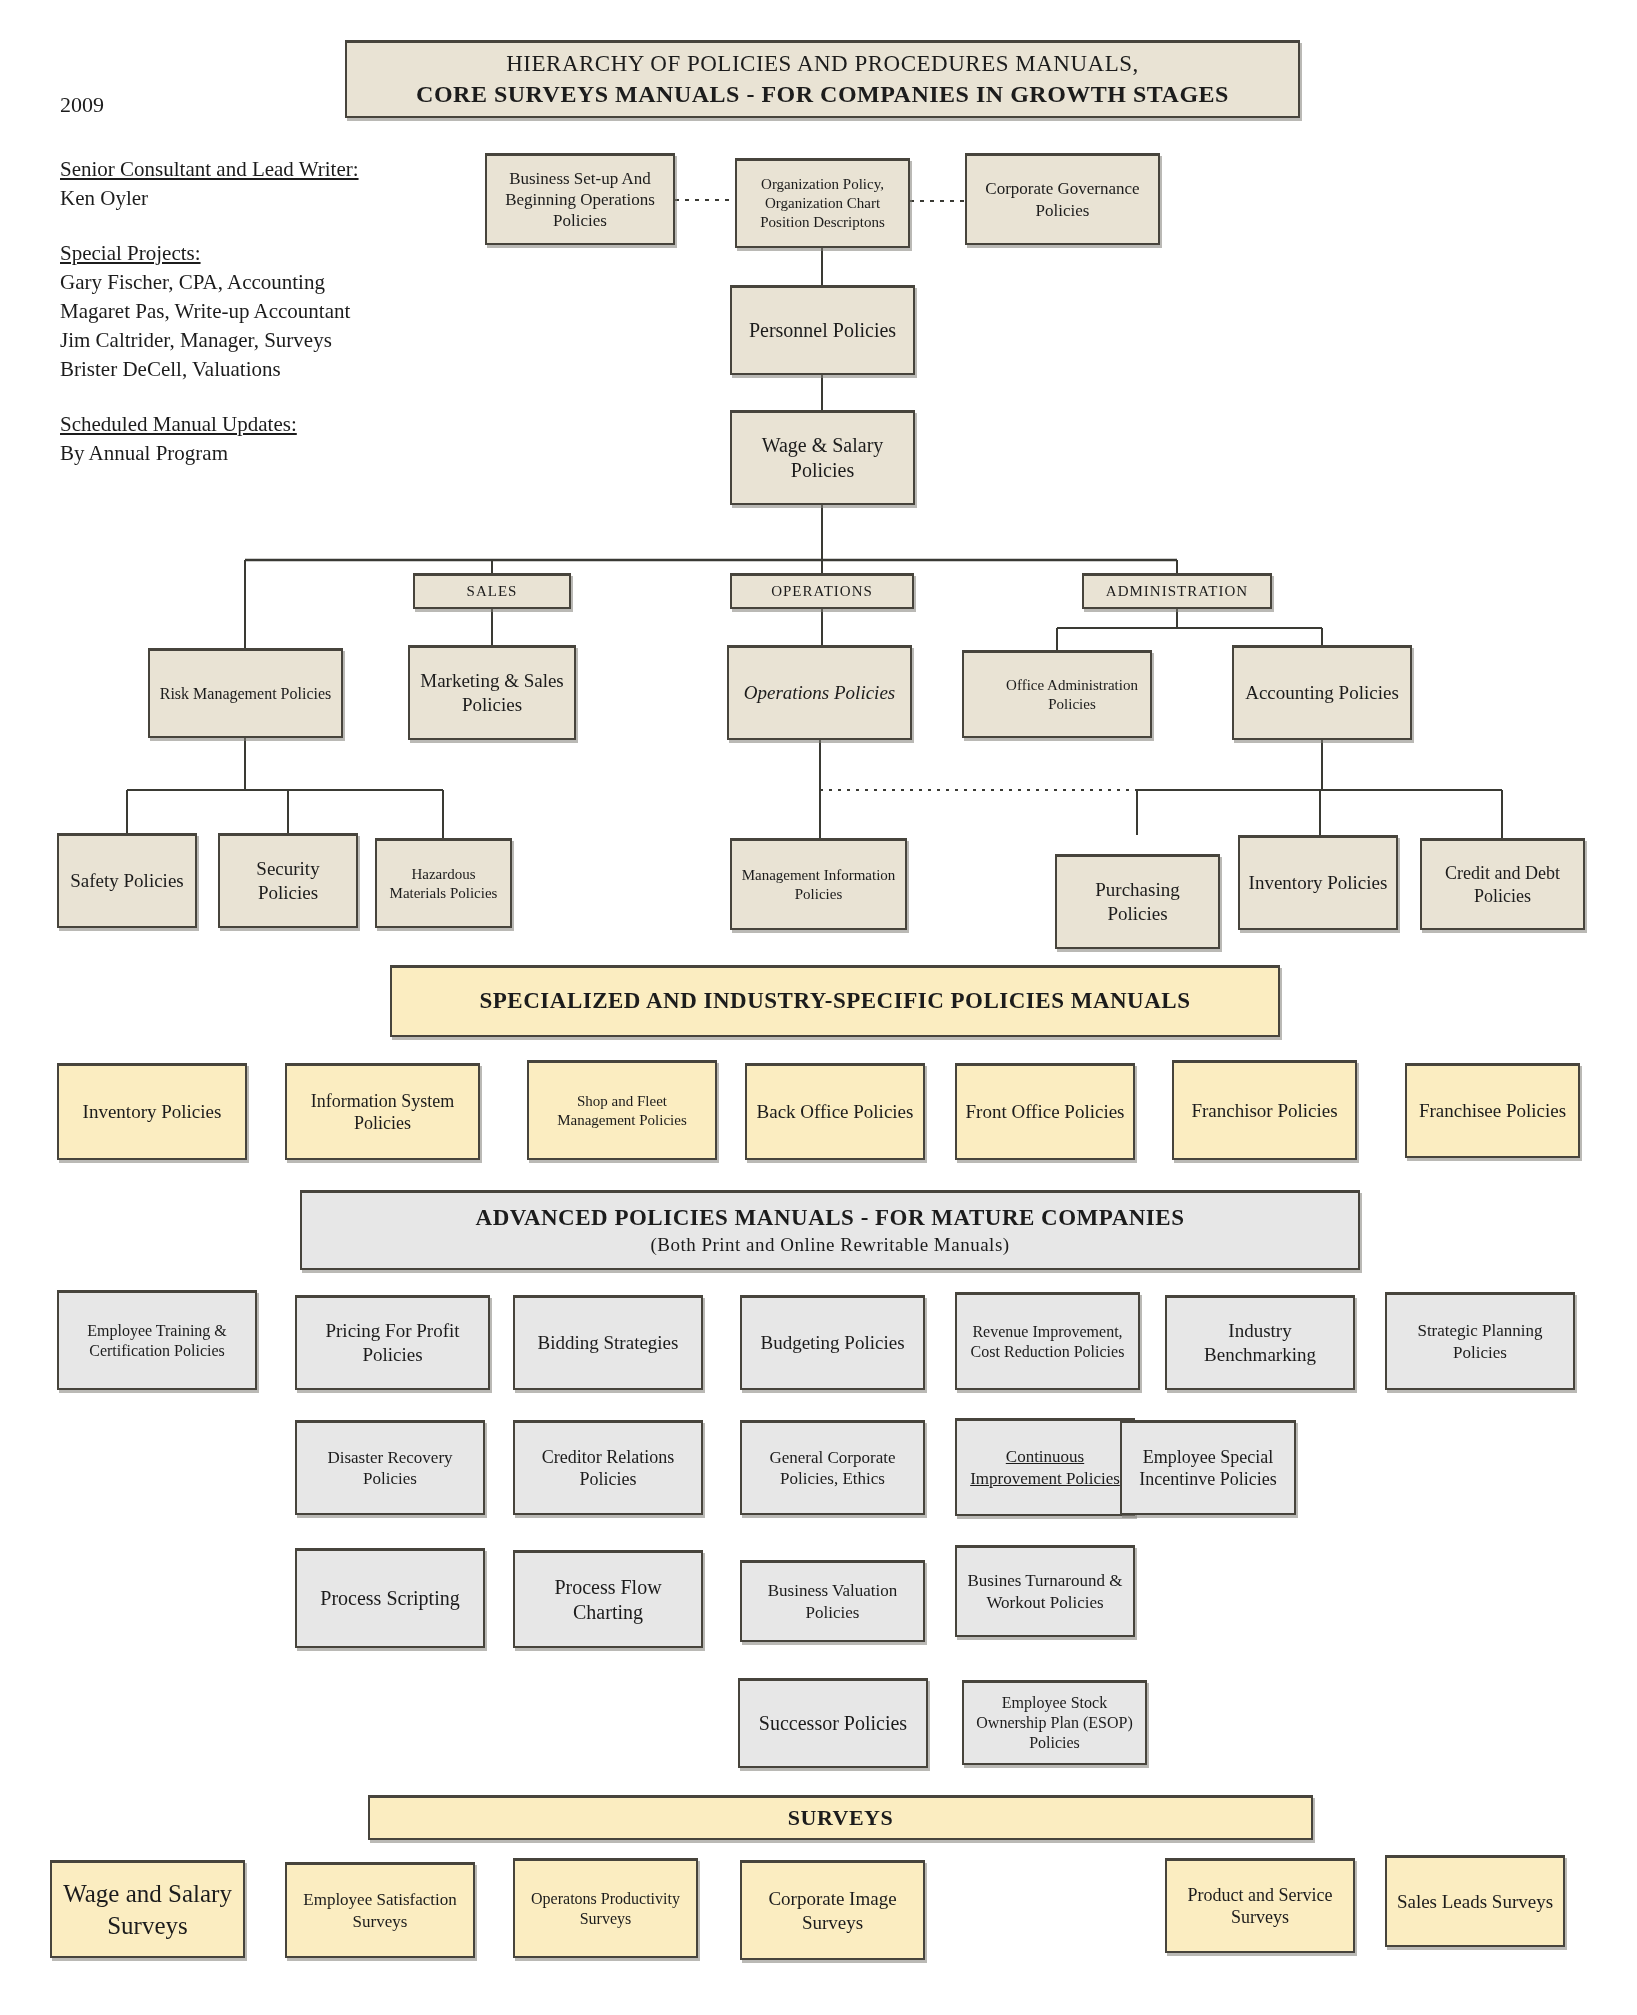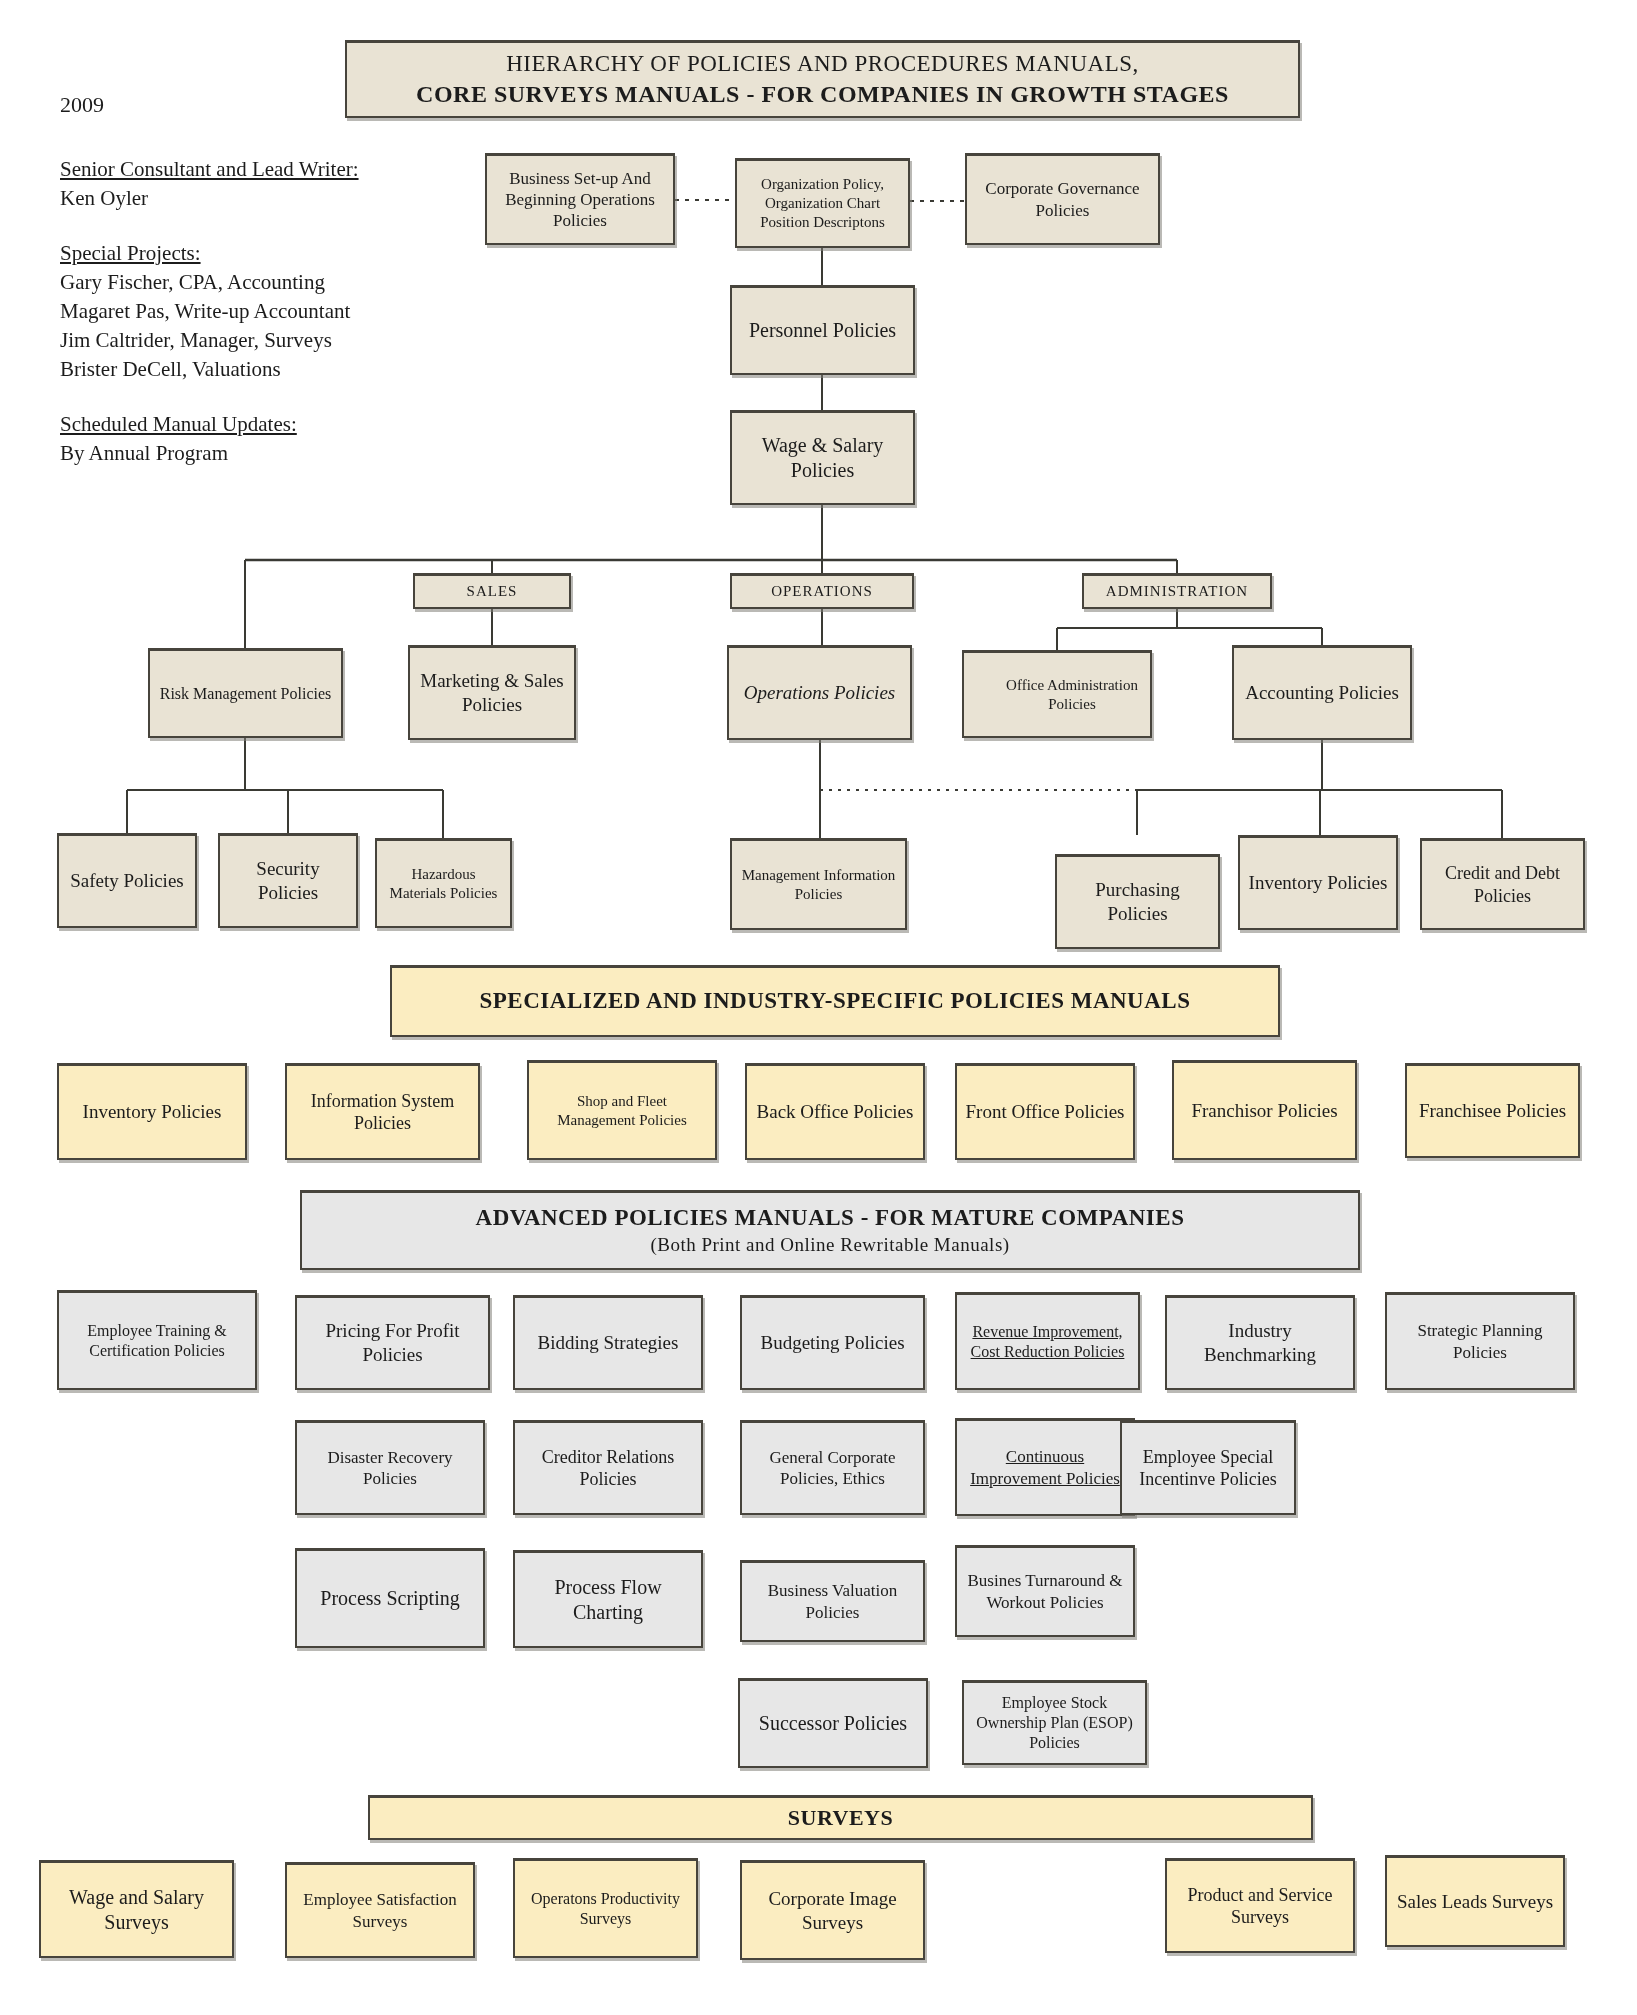--- a/index.html
+++ b/index.html
@@ -155,39 +155,39 @@
     <div>
       <div class="bold" style="font-size:23px;">ADVANCED POLICIES MANUALS - FOR MATURE COMPANIES</div>
       <div style="font-size:19px;">(Both Print and Online Rewritable Manuals)</div>
     </div>
   </div>
 
   <div class="box gray" style="left:57px;top:1290px;width:200px;height:100px;font-size:16px;">Employee Training &amp; Certification Policies</div>
   <div class="box gray" style="left:295px;top:1295px;width:195px;height:95px;font-size:19px;">Pricing For Profit Policies</div>
   <div class="box gray" style="left:513px;top:1295px;width:190px;height:95px;font-size:19px;">Bidding Strategies</div>
   <div class="box gray" style="left:740px;top:1295px;width:185px;height:95px;font-size:19px;">Budgeting Policies</div>
-  <div class="box gray" style="left:955px;top:1292px;width:185px;height:98px;font-size:16px;text-decoration:underline;">Revenue Improvement, Cost Reduction Policies</div>
+  <div class="box gray" style="left:955px;top:1292px;width:185px;height:98px;font-size:16px;">Revenue Improvement, Cost Reduction Policies</div>
   <div class="box gray" style="left:1165px;top:1295px;width:190px;height:95px;font-size:19px;">Industry Benchmarking</div>
   <div class="box gray" style="left:1385px;top:1292px;width:190px;height:98px;font-size:17px;">Strategic Planning Policies</div>
 
   <div class="box gray" style="left:295px;top:1420px;width:190px;height:95px;font-size:17px;">Disaster Recovery Policies</div>
   <div class="box gray" style="left:513px;top:1420px;width:190px;height:95px;font-size:18px;">Creditor Relations Policies</div>
   <div class="box gray" style="left:740px;top:1420px;width:185px;height:95px;font-size:17px;">General Corporate Policies, Ethics</div>
   <div class="box gray" style="left:955px;top:1418px;width:180px;height:98px;font-size:17px;text-decoration:underline;">Continuous Improvement Policies</div>
   <div class="box gray" style="left:1120px;top:1420px;width:176px;height:95px;font-size:18px;">Employee Special Incentinve Policies</div>
 
   <div class="box gray" style="left:295px;top:1548px;width:190px;height:100px;font-size:20px;">Process Scripting</div>
   <div class="box gray" style="left:513px;top:1550px;width:190px;height:98px;font-size:20px;">Process Flow Charting</div>
   <div class="box gray" style="left:740px;top:1560px;width:185px;height:82px;font-size:17px;">Business Valuation Policies</div>
   <div class="box gray" style="left:955px;top:1545px;width:180px;height:92px;font-size:17px;">Busines Turnaround &amp; Workout Policies</div>
 
   <div class="box gray" style="left:738px;top:1678px;width:190px;height:90px;font-size:20px;">Successor Policies</div>
   <div class="box gray" style="left:962px;top:1680px;width:185px;height:85px;font-size:16px;">Employee Stock Ownership Plan (ESOP) Policies</div>
 
   <div class="box yellow banner bold" style="left:368px;top:1795px;width:945px;height:45px;font-size:22px;">SURVEYS</div>
-  <div class="box yellow" style="left:39px;top:1860px;width:195px;height:98px;font-size:20px;">Wage and Salary Surveys</div>
+  <div class="box yellow" style="left:50px;top:1860px;width:195px;height:98px;font-size:25px;">Wage and Salary Surveys</div>
   <div class="box yellow" style="left:285px;top:1862px;width:190px;height:96px;font-size:17px;">Employee Satisfaction Surveys</div>
   <div class="box yellow" style="left:513px;top:1858px;width:185px;height:100px;font-size:16px;">Operatons Productivity Surveys</div>
   <div class="box yellow" style="left:740px;top:1860px;width:185px;height:100px;font-size:19px;">Corporate Image Surveys</div>
   <div class="box yellow" style="left:1165px;top:1858px;width:190px;height:95px;font-size:18px;">Product and Service Surveys</div>
   <div class="box yellow" style="left:1385px;top:1855px;width:180px;height:92px;font-size:19px;">Sales Leads Surveys</div>
 
 </div>
 
 </body></html>

